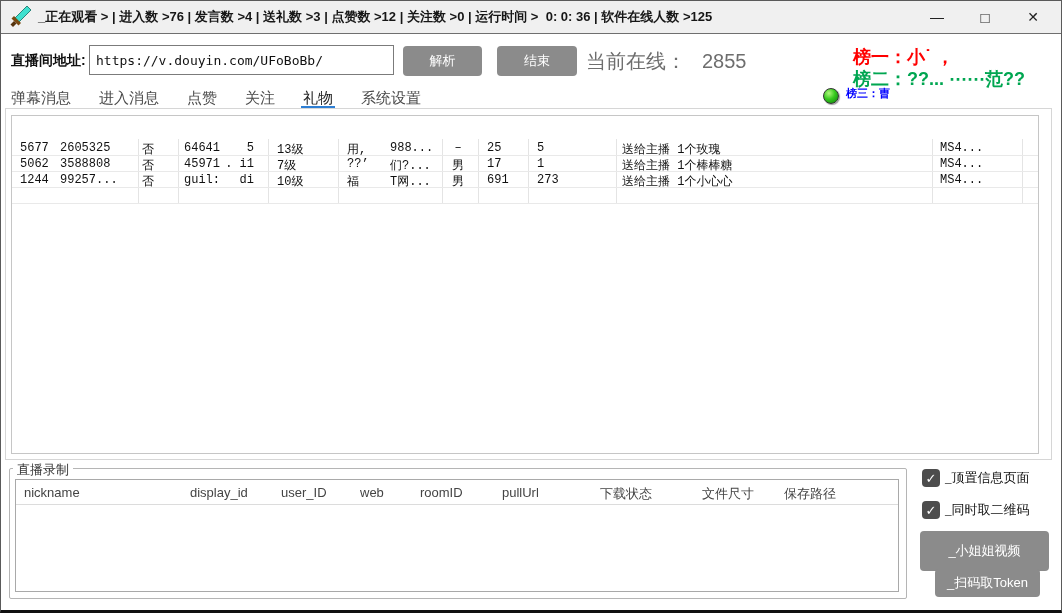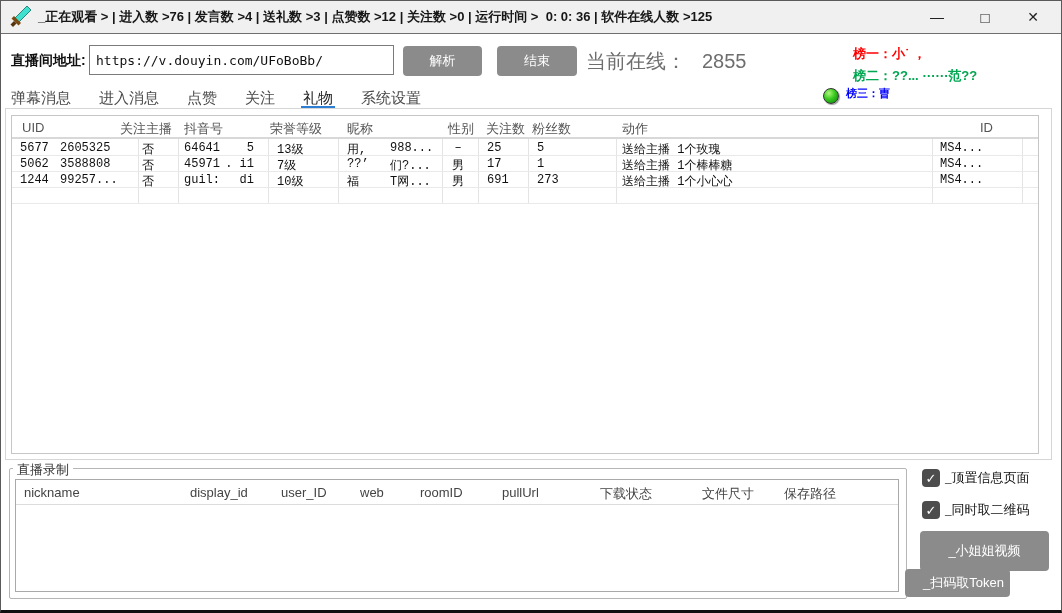--- a/index.html
+++ b/index.html
@@ -22,21 +22,21 @@
   .url-input{position:absolute;left:88px;top:44px;width:305px;height:30px;box-sizing:border-box;
     border:1px solid #7b7b7b;background:#fff;font-family:"DejaVu Sans Mono",monospace;
     font-size:13px;padding:0 6px;color:#111;}
   .gbtn{position:absolute;height:30px;background:#8b8b8b;color:#fff;border:none;border-radius:4px;
     font-size:13px;font-family:"Liberation Sans",sans-serif;}
   .btn-parse{left:402px;top:45px;width:79px;}
   .btn-end{left:496px;top:45px;width:80px;}
   .online{position:absolute;left:585px;top:47px;font-size:20px;color:#6e6e6e;white-space:nowrap;}
   .online .val{margin-left:16px;}
   
-  .rank{position:absolute;font-weight:bold;white-space:nowrap;font-size:13px;}
+  .rank{position:absolute;font-weight:bold;white-space:nowrap;font-size:18px;}
   .rank1{left:852px;top:44px;}
   .rank2{left:852px;top:66px;}
   .rank3{left:845px;top:85px;font-size:11px;}
   .orb{position:absolute;left:822px;top:87px;width:14px;height:14px;border-radius:50%;
     background:radial-gradient(circle at 35% 30%, #aef77c 0%, #37c91e 45%, #0c7a0c 100%);
     border:1px solid #333;box-shadow:1px 1px 1px rgba(0,0,0,.4);}
   
   .tabs{position:absolute;left:8px;top:88px;height:20px;display:flex;font-size:15px;color:#4a4a4a;}
   .tab{margin-right:24px;padding:0 2px 4px 2px;}
   .tab.active{color:#1f1f1f;border-bottom:3px solid #2e7fd4;}
@@ -74,21 +74,21 @@
   .rec-header span{position:absolute;top:5px;font-size:13px;color:#444;white-space:nowrap;}
   .r-0{left:8px}.r-1{left:174px}.r-2{left:265px}.r-3{left:344px}.r-4{left:404px}
   .r-5{left:486px}.r-6{left:584px}.r-7{left:686px}.r-8{left:768px}
   
   .chk-row{position:absolute;left:921px;display:flex;align-items:center;}
   .chk1{top:468px}.chk2{top:500px}
   .chkbox{width:18px;height:18px;background:#4d4d4d;border-radius:4px;color:#fff;
     font-size:13px;display:flex;align-items:center;justify-content:center;}
   .chk-label{margin-left:5px;font-size:13px;color:#111;font-family:Liberation Serif, serif;}
   .btn-video{left:919px;top:530px;width:129px;height:40px;}
-  .btn-token{left:904px;top:568px;width:105px;height:28px;text-align:right;}
+  .btn-token{left:934px;top:568px;width:105px;height:28px;}
 </style>
 </head>
 <body>
 
 <div id="app">
 
   <div class="titlebar">
     <svg class="app-icon" viewBox="0 0 22 24">
       <polygon points="17,1 21,5 9,17 5,13" fill="#3fe0cf" stroke="#0d6b60" stroke-width="0.8"></polygon>
       <polygon points="4,11 11,18 8.5,20.5 1.5,13.5" fill="#7a4a12"></polygon>
@@ -125,32 +125,20 @@
     <div class="tab">弹幕消息</div>
     <div class="tab">进入消息</div>
     <div class="tab">点赞</div>
     <div class="tab">关注</div>
     <div class="tab active">礼物</div>
     <div class="tab">系统设置</div>
   </div>
   <div class="tabpage"></div>
 
   <div class="gift-table">
-    <div class="gt-header">
-      <span class="h-uid">UID</span>
-      <span class="h-follow">关注主播</span>
-      <span class="h-dy">抖音号</span>
-      <span class="h-level">荣誉等级</span>
-      <span class="h-nick">昵称</span>
-      <span class="h-gender">性别</span>
-      <span class="h-follows">关注数</span>
-      <span class="h-fans">粉丝数</span>
-      <span class="h-action">动作</span>
-      <span class="h-id">ID</span>
-    </div>
 
     <div class="vline" style="left:126px"></div>
     <div class="vline" style="left:166px"></div>
     <div class="vline" style="left:256px"></div>
     <div class="vline" style="left:326px"></div>
     <div class="vline" style="left:430px"></div>
     <div class="vline" style="left:466px"></div>
     <div class="vline" style="left:516px"></div>
     <div class="vline" style="left:604px"></div>
     <div class="vline" style="left:920px"></div>

